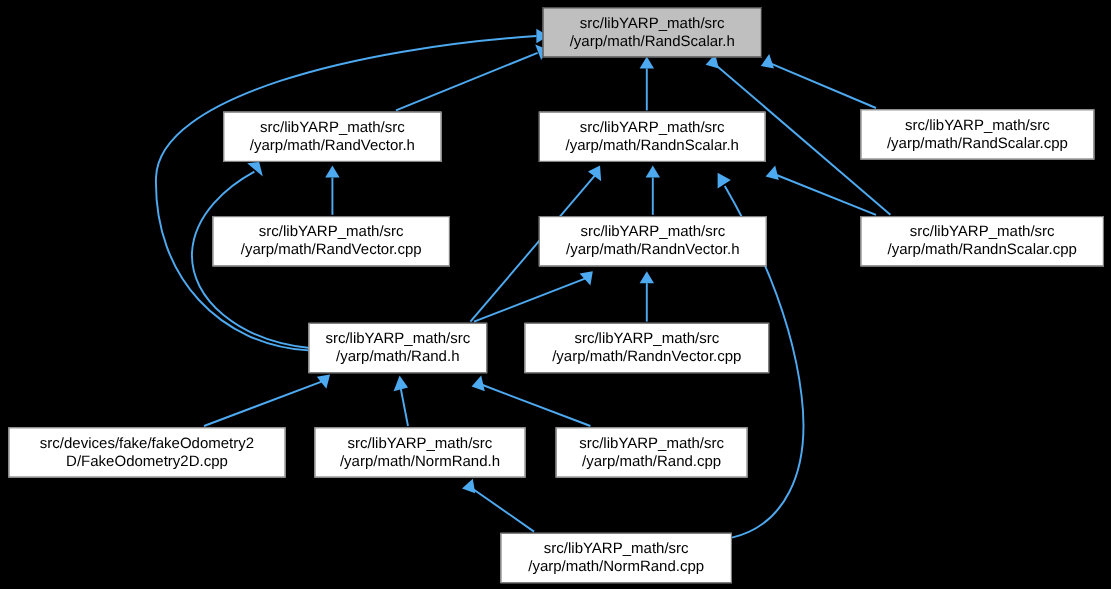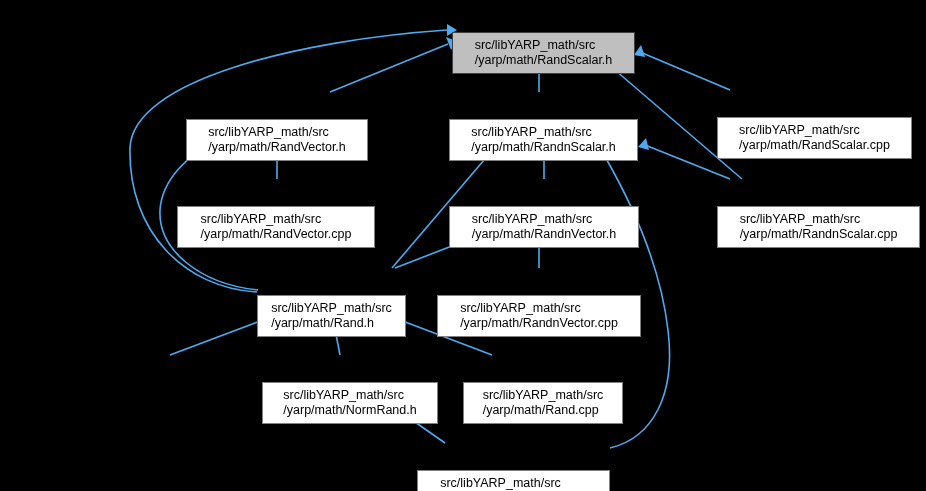--- a/index.html
+++ b/index.html
@@ -23,25 +23,25 @@
     pointer-events: none;
   }
   .node {
     position: absolute;
     box-sizing: border-box;
     border: 1px solid #808080;
     background: #ffffff;
     color: #000000;
     font-size: 12.5px;
     line-height: 15px;
+    text-align: center;
     display: flex;
     align-items: center;
     justify-content: center;
     z-index: 2;
-    margin-top: 26px;
   }
   .node.root {
     background: #bfbfbf;
     border: 1px solid #404040;
   }
   .node-label {
     display: block;
     white-space: pre-line;
     padding: 0 4px;
   }
@@ -187,20 +187,24 @@
   <div class="node" style="left: 257px; top: 269px; width: 149px; height: 42px; background: rgb(255, 255, 255); border-color: rgb(128, 128, 128);">
     <span class="node-label">src/libYARP_math/src
 /yarp/math/Rand.h</span>
   </div>
 
   <div class="node" style="left: 437px; top: 269px; width: 204px; height: 42px; background: rgb(255, 255, 255); border-color: rgb(128, 128, 128);">
     <span class="node-label">src/libYARP_math/src
 /yarp/math/RandnVector.cpp</span>
   </div>
 
+  <div class="node" style="left: 7px; top: 356px; width: 231px; height: 42px; background: rgb(255, 255, 255); border-color: rgb(128, 128, 128);">
+    <span class="node-label">src/devices/fake/fakeOdometry2
+D/FakeOdometry2D.cpp</span>
+  </div>
 
   <div class="node" style="left: 262px; top: 356px; width: 176px; height: 42px; background: rgb(255, 255, 255); border-color: rgb(128, 128, 128);">
     <span class="node-label">src/libYARP_math/src
 /yarp/math/NormRand.h</span>
   </div>
 
   <div class="node" style="left: 463px; top: 356px; width: 160px; height: 42px; background: rgb(255, 255, 255); border-color: rgb(128, 128, 128);">
     <span class="node-label">src/libYARP_math/src
 /yarp/math/Rand.cpp</span>
   </div>

